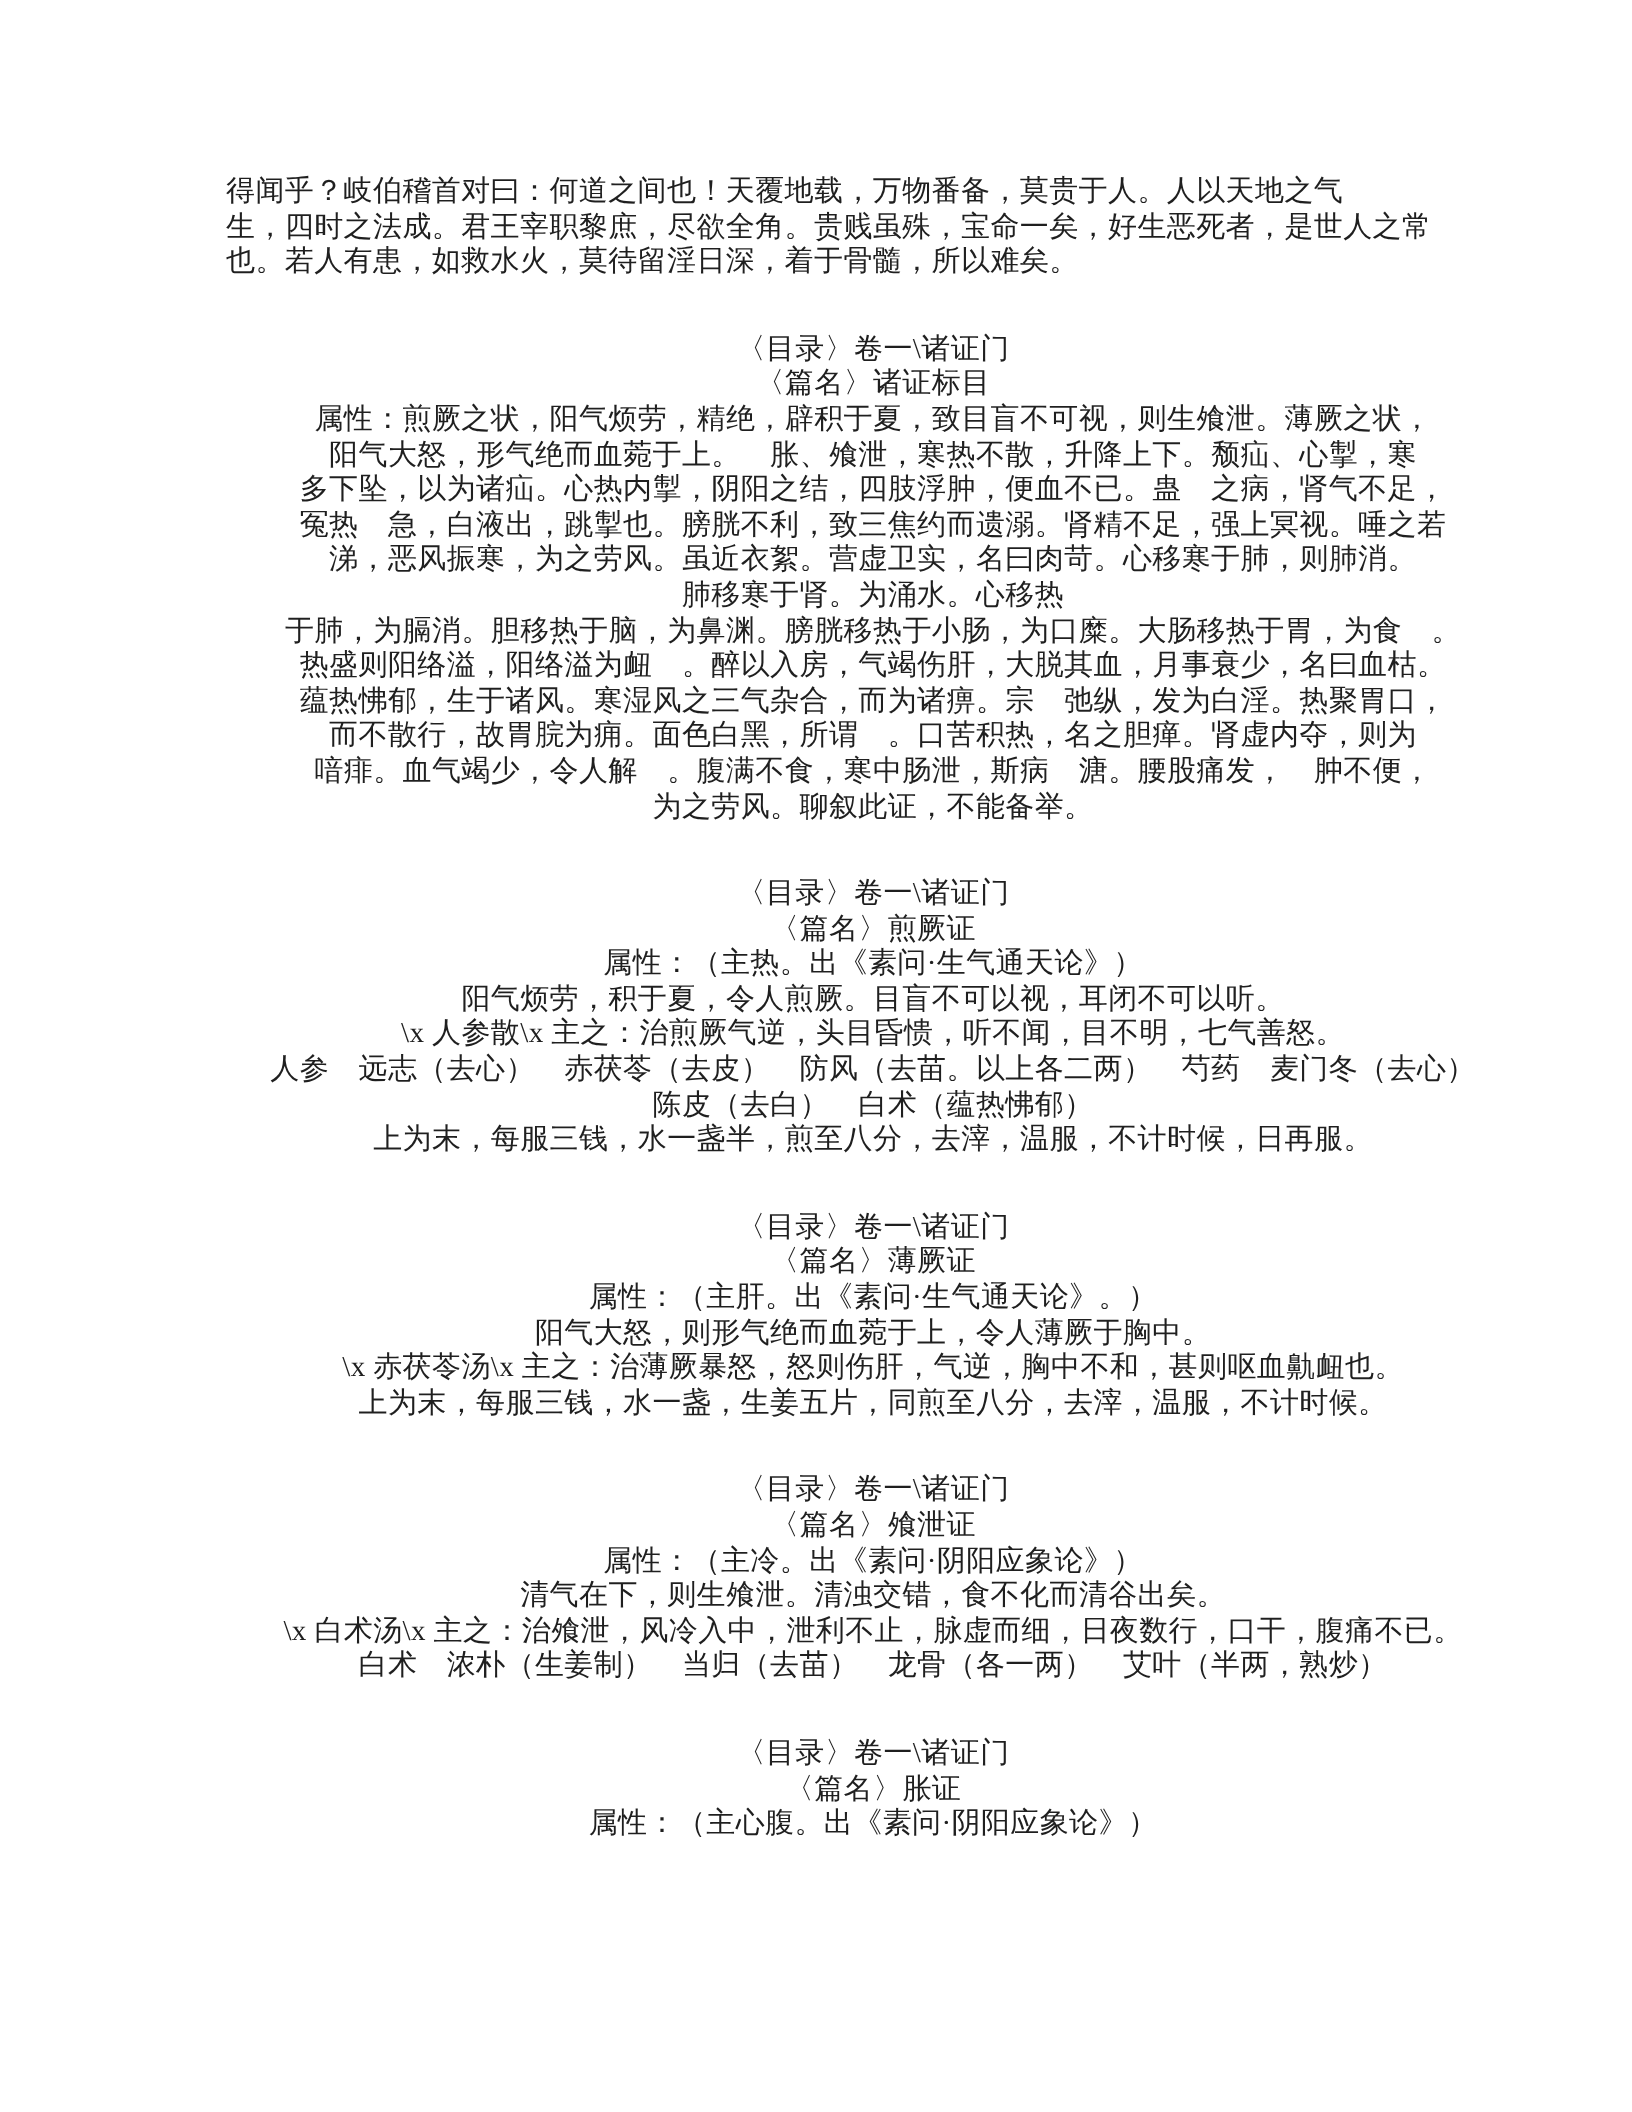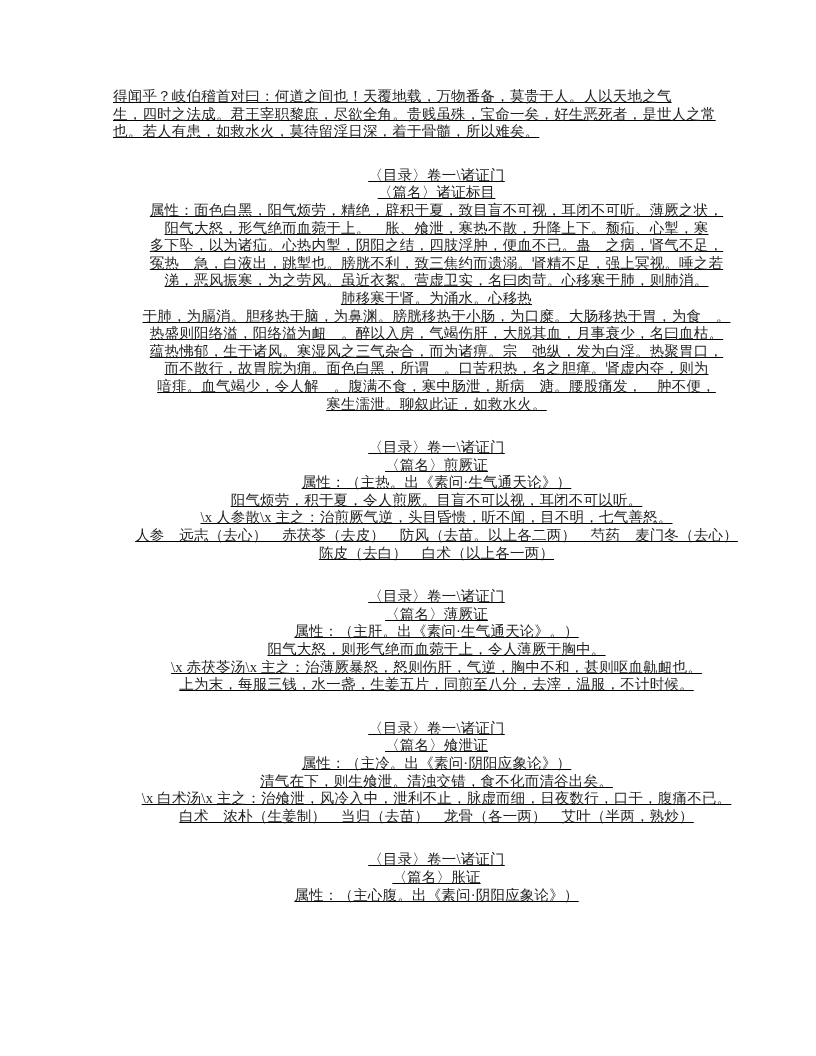--- a/index.html
+++ b/index.html
@@ -13,21 +13,20 @@
     overflow: hidden;
     font-family: "Liberation Serif", "DejaVu Serif", serif;
   }
   .page {
     position: relative;
     width: 816px;
     height: 1056px;
     background: #ffffff;
     box-sizing: border-box;
     padding: 88px 56px 0 113px;
-    text-decoration: underline;
   }
   .doc-body {
     color: #1f1f1f;
     font-size: 14.5px;
     line-height: 17.6px;
   }
   .doc-block + .doc-block {
     margin-top: 26px;
     text-align: center;
   }
@@ -43,41 +42,42 @@
 <main class="page">
   <div class="doc-body" id="doc-body" style="color: rgb(31, 31, 31);">
       <div class="doc-block">
         <div class="line">得闻乎？岐伯稽首对曰：何道之间也！天覆地载，万物番备，莫贵于人。人以天地之气</div>
         <div class="line">生，四时之法成。君王宰职黎庶，尽欲全角。贵贱虽殊，宝命一矣，好生恶死者，是世人之常</div>
         <div class="line">也。若人有患，如救水火，莫待留淫日深，着于骨髓，所以难矣。</div>
       </div>
       <div class="doc-block">
         <div class="line">〈目录〉卷一\诸证门</div>
         <div class="line">〈篇名〉诸证标目</div>
-        <div class="line">属性：面色白黑，阳气烦劳，精绝，辟积于夏，致目盲不可视，耳闭不可听。薄厥之状，</div>
+        <div class="line">属性：煎厥之状，阳气烦劳，精绝，辟积于夏，致目盲不可视，则生飧泄。薄厥之状，</div>
         <div class="line">阳气大怒，形气绝而血菀于上。　胀、飧泄，寒热不散，升降上下。颓疝、心掣，寒</div>
         <div class="line">多下坠，以为诸疝。心热内掣，阴阳之结，四肢浮肿，便血不已。蛊　之病，肾气不足，</div>
         <div class="line">冤热　急，白液出，跳掣也。膀胱不利，致三焦约而遗溺。肾精不足，强上冥视。唾之若</div>
         <div class="line">涕，恶风振寒，为之劳风。虽近衣絮。营虚卫实，名曰肉苛。心移寒于肺，则肺消。</div>
         <div class="line">肺移寒于肾。为涌水。心移热</div>
         <div class="line">于肺，为膈消。胆移热于脑，为鼻渊。膀胱移热于小肠，为口糜。大肠移热于胃，为食　。</div>
         <div class="line">热盛则阳络溢，阳络溢为衄　。醉以入房，气竭伤肝，大脱其血，月事衰少，名曰血枯。</div>
         <div class="line">蕴热怫郁，生于诸风。寒湿风之三气杂合，而为诸痹。宗　弛纵，发为白淫。热聚胃口，</div>
         <div class="line">而不散行，故胃脘为痈。面色白黑，所谓　。口苦积热，名之胆瘅。肾虚内夺，则为</div>
         <div class="line">喑痱。血气竭少，令人解　。腹满不食，寒中肠泄，斯病　溏。腰股痛发，　肿不便，</div>
-        <div class="line">寒生濡泄。聊叙此证，如救水火。</div>
+        <div class="line">为之劳风。聊叙此证，不能备举。</div>
       </div>
       <div class="doc-block">
         <div class="line">〈目录〉卷一\诸证门</div>
         <div class="line">〈篇名〉煎厥证</div>
         <div class="line">属性：（主热。出《素问·生气通天论》）</div>
         <div class="line">阳气烦劳，积于夏，令人煎厥。目盲不可以视，耳闭不可以听。</div>
         <div class="line">\x 人参散\x 主之：治煎厥气逆，头目昏愦，听不闻，目不明，七气善怒。</div>
         <div class="line">人参　远志（去心）　赤茯苓（去皮）　防风（去苗。以上各二两）　芍药　麦门冬（去心）</div>
-        <div class="line">陈皮（去白）　白术（以上各一两）</div>
+        <div class="line">陈皮（去白）　白术（蕴热怫郁）</div>
+        <div class="line">上为末，每服三钱，水一盏半，煎至八分，去滓，温服，不计时候，日再服。</div>
       </div>
       <div class="doc-block">
         <div class="line">〈目录〉卷一\诸证门</div>
         <div class="line">〈篇名〉薄厥证</div>
         <div class="line">属性：（主肝。出《素问·生气通天论》。）</div>
         <div class="line">阳气大怒，则形气绝而血菀于上，令人薄厥于胸中。</div>
         <div class="line">\x 赤茯苓汤\x 主之：治薄厥暴怒，怒则伤肝，气逆，胸中不和，甚则呕血鼽衄也。</div>
         <div class="line">上为末，每服三钱，水一盏，生姜五片，同煎至八分，去滓，温服，不计时候。</div>
       </div>
       <div class="doc-block">

